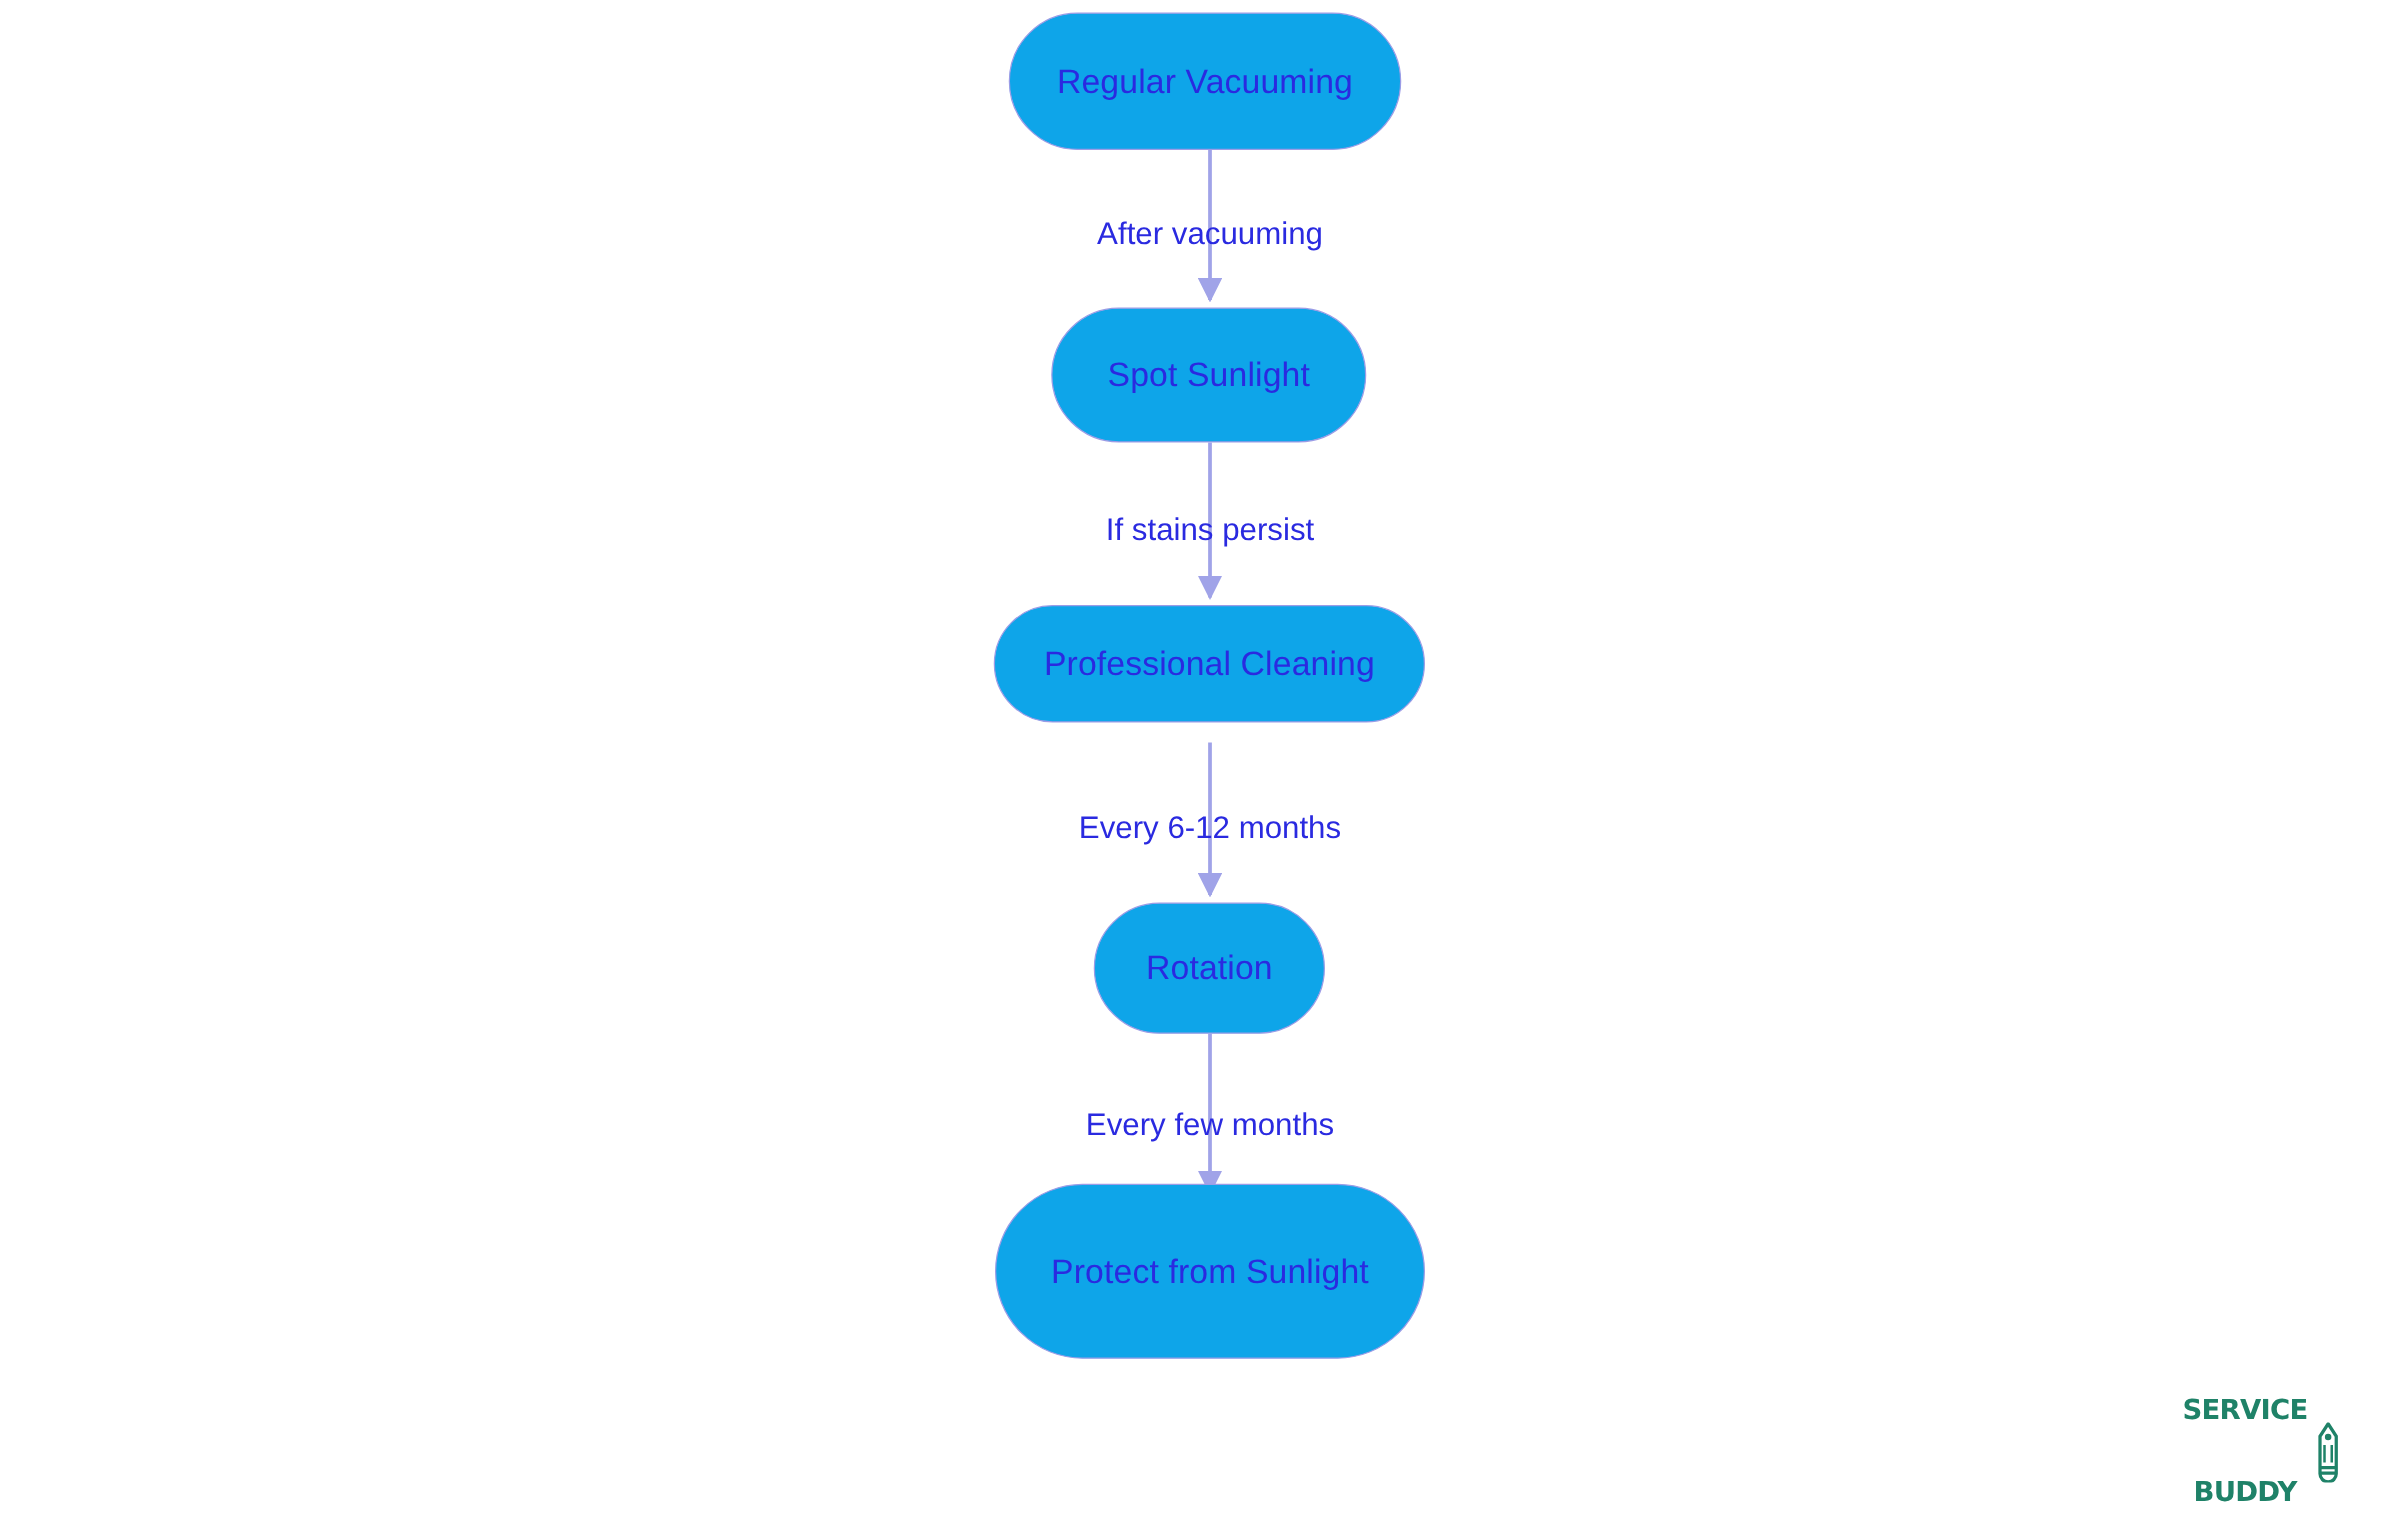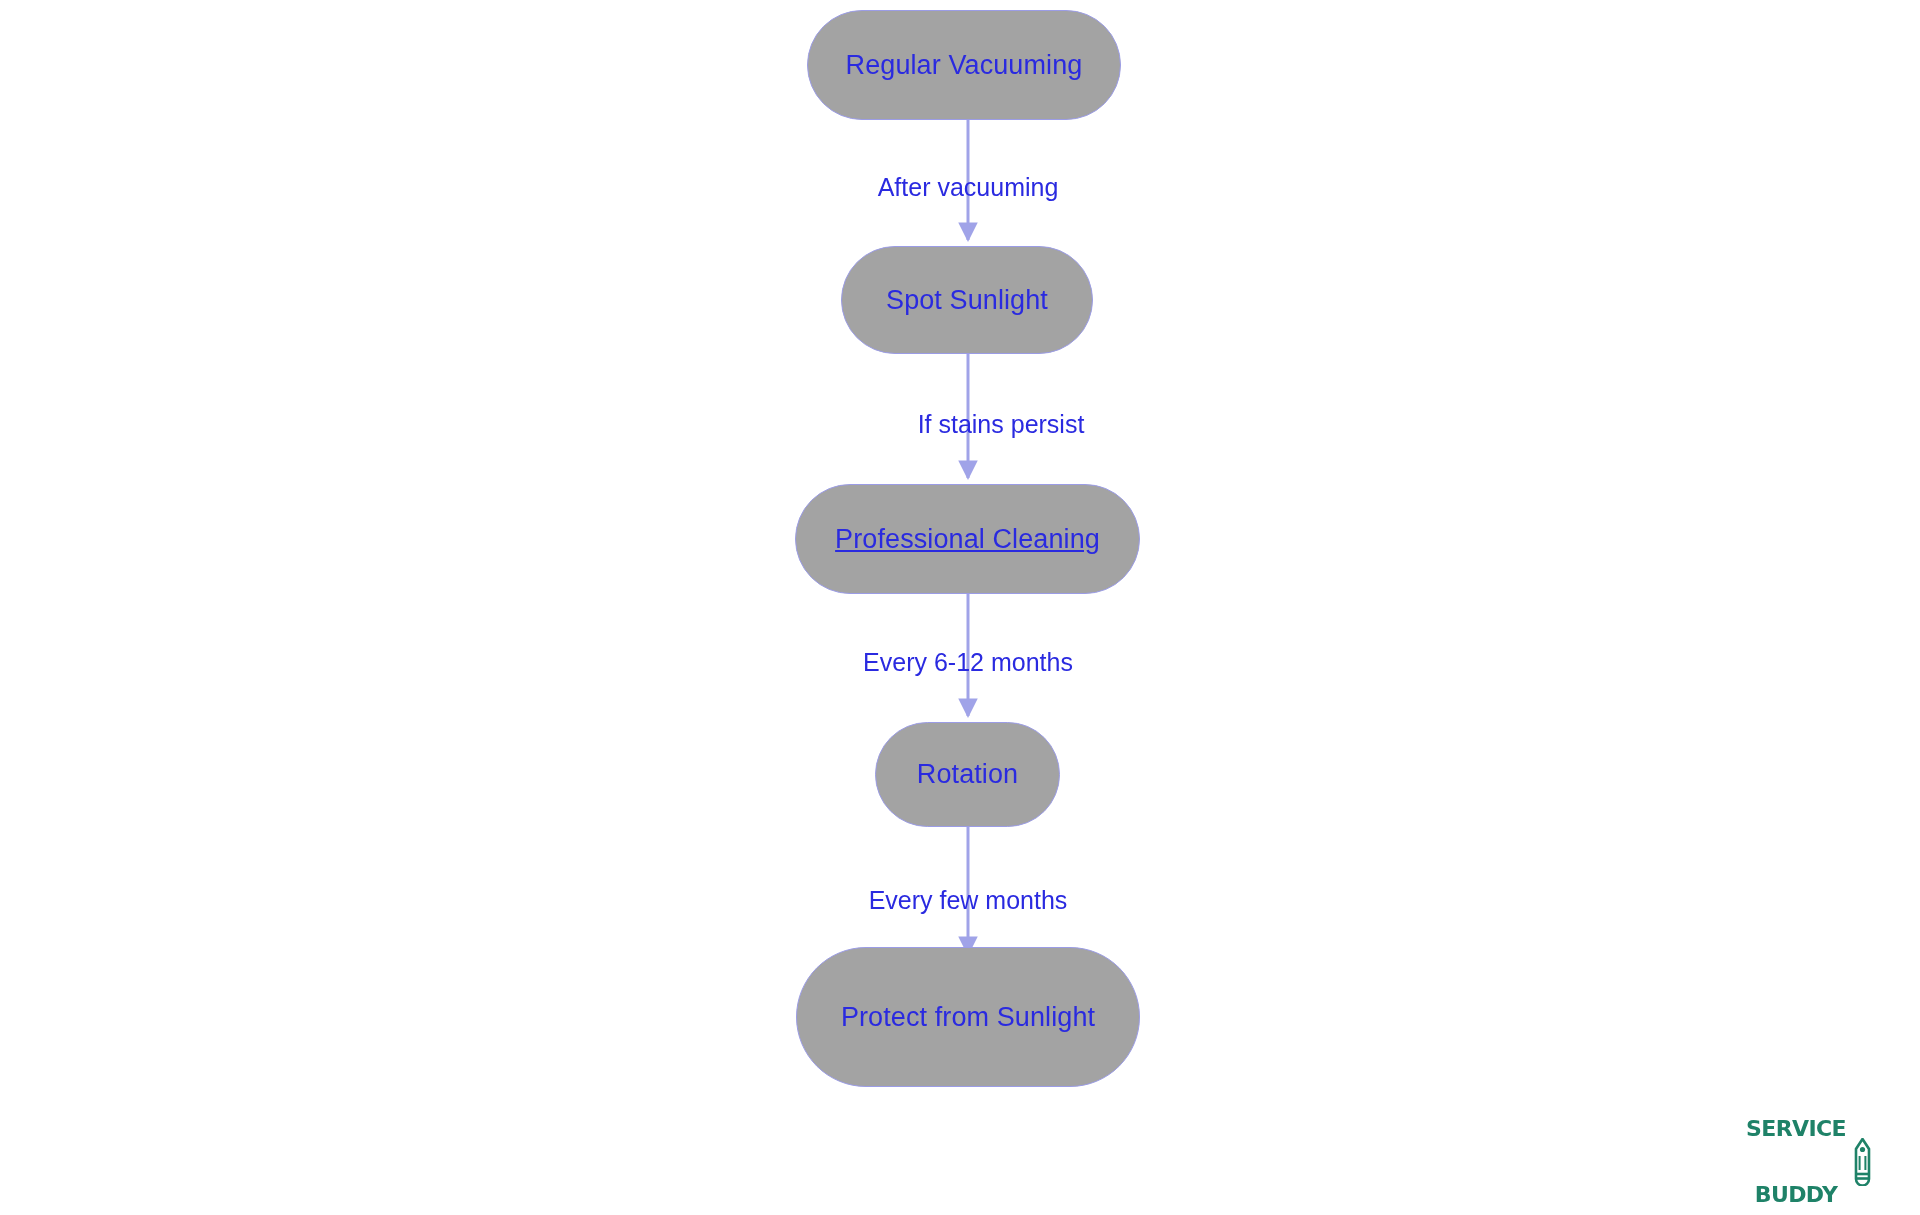--- a/index.html
+++ b/index.html
@@ -23,52 +23,52 @@
     height: 1215px;
   }
 
   
   .node {
     position: absolute;
     box-sizing: border-box;
     display: flex;
     align-items: center;
     justify-content: center;
-    background: #a3a3a3;
+    background: #0ea5e9;
     border: 1.6px solid #9b9ce6;
     border-radius: 999px;
     color: #2a2ae0;
     font-size: 27px;
     font-weight: 400;
     letter-spacing: 0.1px;
     white-space: nowrap;
     line-height: 1;
   }
   .node-label {
     pointer-events: none;
   }
 
   .node-1 { left: 807px;  top: 10px;   width: 314px; height: 110px; }
   .node-2 { left: 841px;  top: 246px;  width: 252px; height: 108px; }
-  .node-3 { left: 795px;  top: 484px;  width: 345px; height: 110px; text-decoration: underline; }
+  .node-3 { left: 795px;  top: 484px;  width: 345px; height: 94px; }
   .node-4 { left: 875px;  top: 722px;  width: 185px; height: 105px; text-align: center; }
   .node-5 { left: 796px;  top: 947px;  width: 344px; height: 140px; }
 
   
   .edge-label {
     position: absolute;
     color: #2a2ae0;
     font-size: 25px;
     line-height: 1;
     white-space: nowrap;
     transform: translateX(-50%);
     text-align: right;
   }
   .edge-label-1 { left: 968px; top: 175px; }
-  .edge-label-2 { left: 1001px; top: 412px; }
+  .edge-label-2 { left: 968px; top: 412px; }
   .edge-label-3 { left: 968px; top: 650px; }
   .edge-label-4 { left: 968px; top: 888px; }
 
   
   #brand-logo {
     position: absolute;
     left: 1746px;
     top: 1134px;
     width: 150px;
     height: 56px;

